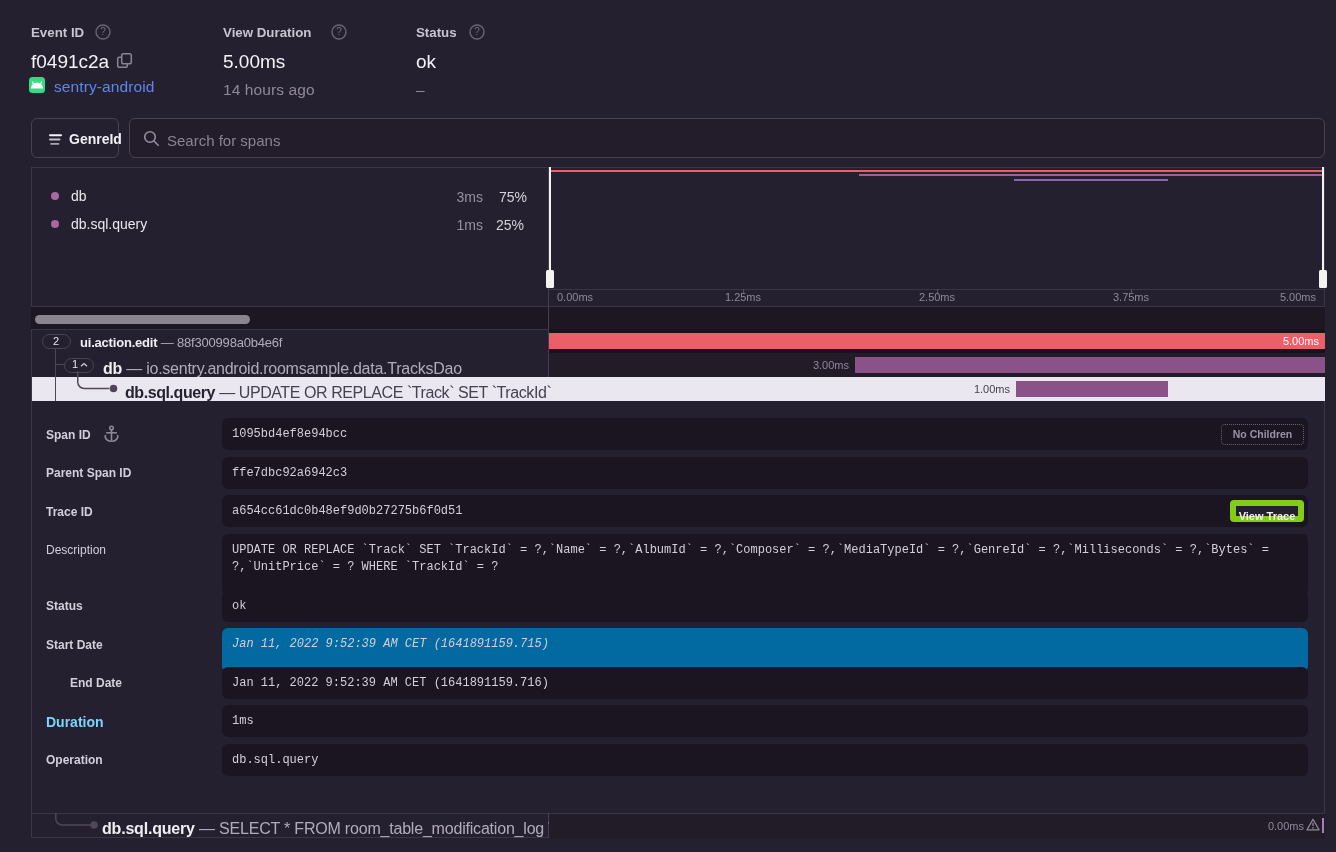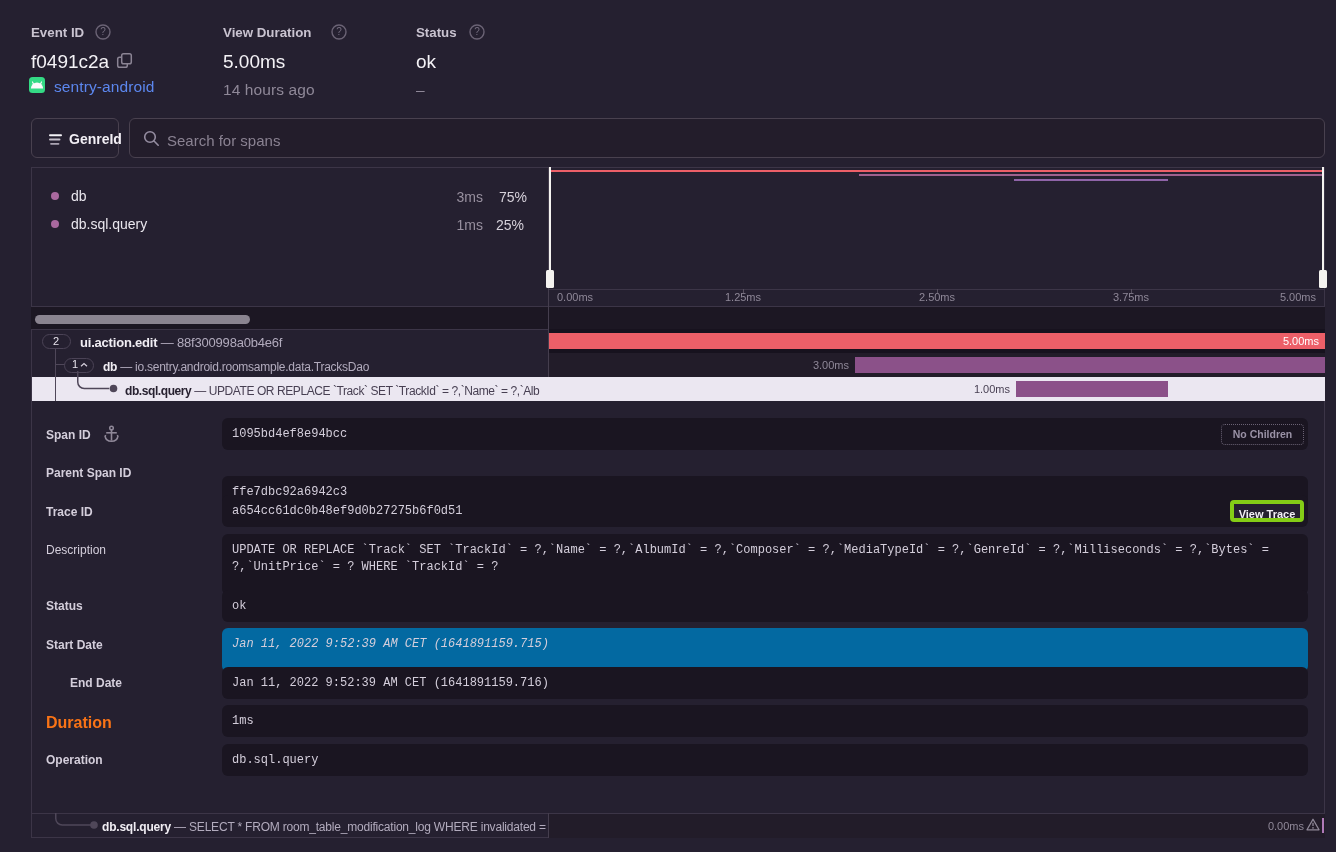--- a/index.html
+++ b/index.html
@@ -3,21 +3,21 @@
 <meta charset="utf-8">
 <style>
   * { margin:0; padding:0; box-sizing:border-box; }
   html,body { width:1336px; height:852px; background:#252030; font-family:"Liberation Sans",sans-serif; overflow:hidden; }
   body { position:relative; }
   .abs { position:absolute; }
   .mono { font-family:"Liberation Mono",monospace; }
   .lbl13 { font-size:13.3px; font-weight:bold; color:#c9c3d0; }
   .big18 { font-size:19px; color:#f4f2f6; }
   .sub14 { font-size:15.5px; letter-spacing:0.1px; color:#8f8898; }
-  .rowtxt { font-size:12px; letter-spacing:-0.15px; color:#b2abbd; white-space:nowrap; }
+  .rowtxt { font-size:16px; letter-spacing:-0.15px; color:#b2abbd; white-space:nowrap; }
 </style>
 </head>
 <body>
 
 <div class="abs lbl13" style="left:31px; top:25px;">Event ID</div>
 <svg class="abs" style="left:95px; top:24px;" width="16" height="16" viewBox="0 0 16 16">
   <circle cx="8" cy="8" r="7" fill="none" stroke="#6b6375" stroke-width="1.4"></circle>
   <text x="8" y="11.3" font-size="10" fill="#746d7f" text-anchor="middle" font-family="Liberation Sans">?</text>
 </svg>
 <div class="abs big18" style="left:31px; top:51px;">f0491c2a</div>
@@ -142,39 +142,39 @@
   <line x1="8.5" y1="4.8" x2="8.5" y2="15.6" stroke="#8f8898" stroke-width="1.6"></line>
   <line x1="3.2" y1="7.8" x2="13.8" y2="7.8" stroke="#8f8898" stroke-width="1.6"></line>
   <path d="M2 10.8 C2.5 14.4 5.1 16.2 8.5 16.2 C11.9 16.2 14.5 14.4 15 10.8" fill="none" stroke="#8f8898" stroke-width="1.6"></path>
   <path d="M2.8 11.6 L1.2 10.2 L3.4 9.8 Z" fill="#8f8898"></path>
   <path d="M14.2 11.6 L15.8 10.2 L13.6 9.8 Z" fill="#8f8898"></path>
 </svg>
 <div class="abs mono" style="left:222px; top:418px; width:1086px; height:32px; background:#1a1521; border-radius:6px; font-size:12px; color:#d4cedb; line-height:32px; padding-left:10px;">1095bd4ef8e94bcc</div>
 <div class="abs" style="left:1221px; top:424px; width:83px; height:21px; border:1px dotted #6a6274; border-radius:4px; font-size:10.5px; font-weight:bold; color:#9a92a6; text-align:center; line-height:19px;">No Children</div>
 
 <div class="abs" style="left:46px; top:466px; font-size:12px; font-weight:bold; color:#d4cedb;">Parent Span ID</div>
-<div class="abs mono" style="left:222px; top:476px; width:1086px; height:32px; background:#1a1521; border-radius:6px; font-size:12px; color:#d4cedb; line-height:32px; padding-left:10px;">ffe7dbc92a6942c3</div>
+<div class="abs mono" style="left:222px; top:457px; width:1086px; height:32px; background:#1a1521; border-radius:6px; font-size:12px; color:#d4cedb; line-height:32px; padding-left:10px;">ffe7dbc92a6942c3</div>
 
 <div class="abs" style="left:46px; top:505px; font-size:12px; font-weight:bold; color:#d4cedb;">Trace ID</div>
 <div class="abs mono" style="left:222px; top:495px; width:1086px; height:32px; background:#1a1521; border-radius:6px; font-size:12px; color:#d4cedb; line-height:32px; padding-left:10px;">a654cc61dc0b48ef9d0b27275b6f0d51</div>
-<div class="abs" style="left:1230px; top:500px; width:74px; height:22px; border:4px solid #84cc16; border-radius:4px; background:#252030; font-size:11px; font-weight:bold; color:#f2eff5; text-align:center; line-height:21px;">View Trace</div>
+<div class="abs" style="left:1230px; top:500px; width:74px; height:22px; border:6px solid #84cc16; border-radius:4px; background:#252030; font-size:11px; font-weight:bold; color:#f2eff5; text-align:center; line-height:21px;">View Trace</div>
 
 <div class="abs" style="left:46px; top:543px; font-size:12px; font-weight:normal; color:#d4cedb;">Description</div>
 <div class="abs mono" style="left:222px; top:534px; width:1086px; height:61px; background:#1a1521; border-radius:6px; font-size:12px; color:#d4cedb; line-height:17px; padding:8px 10px;">UPDATE OR REPLACE `Track` SET `TrackId` = ?,`Name` = ?,`AlbumId` = ?,`Composer` = ?,`MediaTypeId` = ?,`GenreId` = ?,`Milliseconds` = ?,`Bytes` = ?,`UnitPrice` = ? WHERE `TrackId` = ?</div>
 
 <div class="abs" style="left:46px; top:599px; font-size:12px; font-weight:bold; color:#d4cedb;">Status</div>
 <div class="abs mono" style="left:222px; top:590px; width:1086px; height:32px; background:#1a1521; border-radius:6px; font-size:12px; color:#d4cedb; line-height:32px; padding-left:10px;">ok</div>
 
 <div class="abs" style="left:46px; top:638px; font-size:12px; font-weight:bold; color:#d4cedb;">Start Date</div>
 <div class="abs mono" style="left:222px; top:628px; width:1086px; height:44px; background:#0369a1; border-radius:6px; font-size:12px; color:#d4cedb; line-height:32px; padding-left:10px;font-style:italic;">Jan 11, 2022 9:52:39 AM CET (1641891159.715)</div>
 
 <div class="abs" style="left:46px; top:676px; font-size:12px; font-weight:bold; color:#d4cedb;padding-left:24px;">End Date</div>
 <div class="abs mono" style="left:222px; top:667px; width:1086px; height:32px; background:#1a1521; border-radius:6px; font-size:12px; color:#d4cedb; line-height:32px; padding-left:10px;">Jan 11, 2022 9:52:39 AM CET (1641891159.716)</div>
 
-<div class="abs" style="left:46px; top:714px; font-size:16px; font-weight:bold; color:#f97316;">Duration</div>
+<div class="abs" style="left:46px; top:714px; font-size:14px; font-weight:bold; color:#7dd3fc;">Duration</div>
 <div class="abs mono" style="left:222px; top:705px; width:1086px; height:32px; background:#1a1521; border-radius:6px; font-size:12px; color:#d4cedb; line-height:32px; padding-left:10px;">1ms</div>
 
 <div class="abs" style="left:46px; top:753px; font-size:12px; font-weight:bold; color:#d4cedb;">Operation</div>
 <div class="abs mono" style="left:222px; top:744px; width:1086px; height:32px; background:#1a1521; border-radius:6px; font-size:12px; color:#d4cedb; line-height:32px; padding-left:10px;">db.sql.query</div>
 
 <div class="abs" style="left:31px; top:813px; width:1294px; height:25px; border:1px solid #3c3547; border-bottom:1px solid #3c3547;"></div>
 <div class="abs" style="left:549px; top:814px; width:776px; height:24px; background:#221c29;"></div>
 <div class="abs" style="left:548px; top:813px; width:1px; height:25px; background:#453e4e;"></div>
 <svg class="abs" style="left:54.5px; top:813px;" width="46" height="25" viewBox="0 0 46 25">
   <path d="M0.75 0 v5.5 a6.5 6.5 0 0 0 6.5 6.5 h32" fill="none" stroke="#4f4759" stroke-width="1.5"></path>

